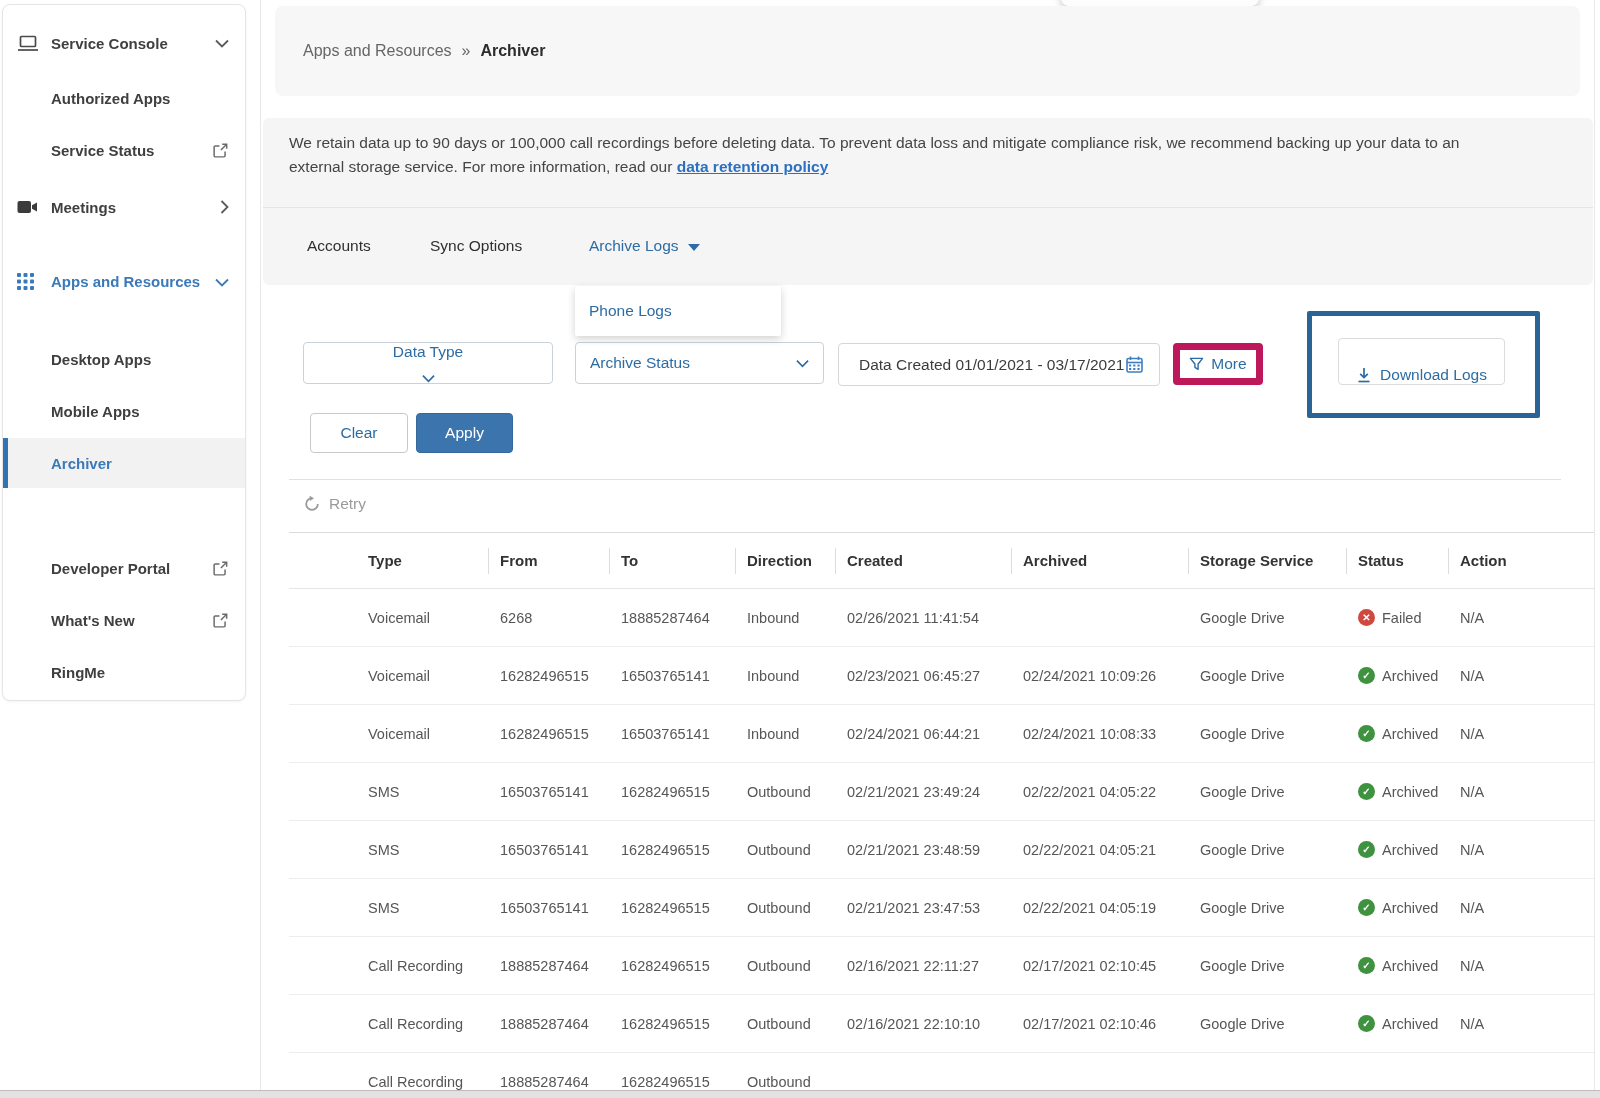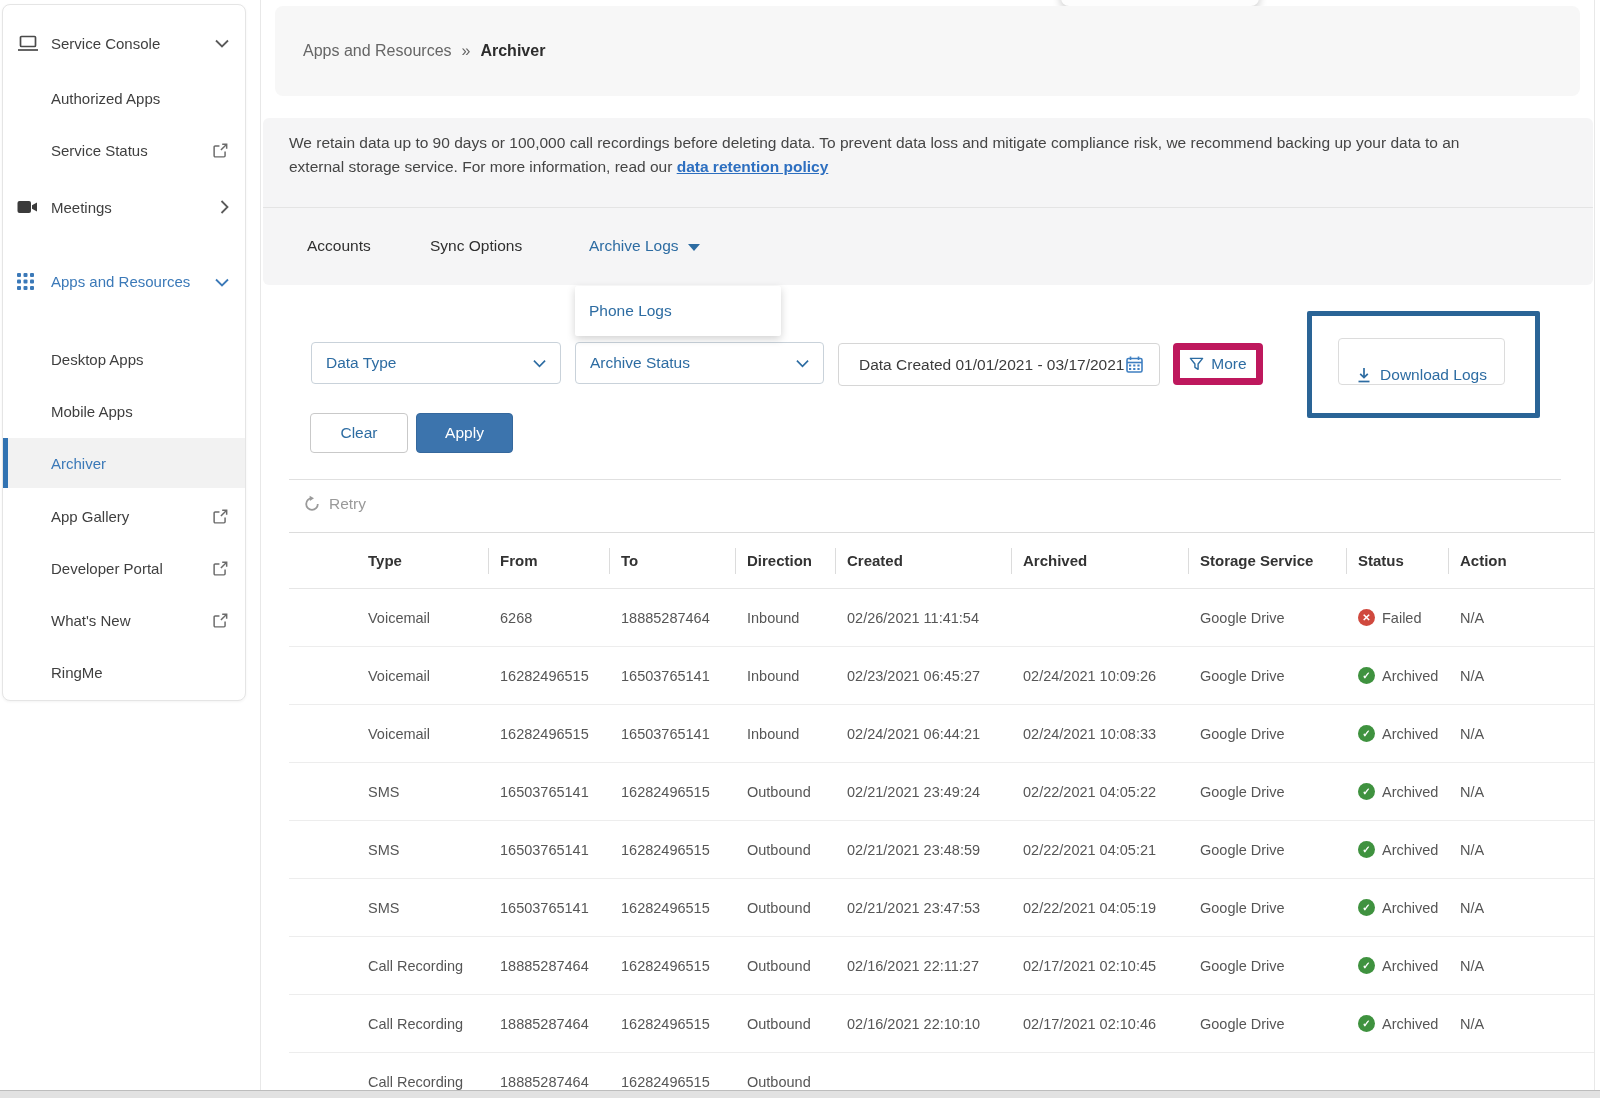--- a/index.html
+++ b/index.html
@@ -2,21 +2,21 @@
 <html><head>
 <meta charset="utf-8">
 <style>
   * { margin:0; padding:0; box-sizing:border-box; }
   html,body { width:1600px; height:1098px; background:#fff; overflow:hidden;
               font-family:"Liberation Sans", sans-serif; color:#3f3f3f; position:relative; }
 
   
   .sidebar { position:absolute; left:2px; top:4px; width:244px; height:697px;
              background:#fff; border:1px solid #e5e5e5; border-radius:8px;
-             box-shadow:0 1px 3px rgba(0,0,0,.05); z-index:3; }
+             box-shadow:0 1px 3px rgba(0,0,0,.05); z-index:3;font-weight:bold; }
   .side-item { position:absolute; left:0; width:100%; display:flex; align-items:center;
                font-size:15px; color:#3f3f3f; cursor:pointer; }
   .side-item .lead { width:34px; margin-left:14px; display:flex; align-items:center; }
   .side-item .lbl  { flex:1; }
   .side-item.sub .lbl { margin-left:48px; }
   .side-item .trail { margin-right:16px; display:flex; align-items:center; }
   .side-item.blue, .side-item.blue .lbl { color:#3b79b8; }
   .side-item.selected { background:#f2f2f2; border-left:5px solid #3273b2; }
   .side-item.selected .lbl { margin-left:43px; color:#3b79b8; }
   .two-line .lbl { width:110px; line-height:30px; }
@@ -178,30 +178,20 @@
   </div>
 
   <div class="side-item sub" style="top:384px;height:44px;">
     <span class="lbl">Mobile Apps</span>
   </div>
 
   <div class="side-item selected" style="top:433px;height:50px;">
     <span class="lbl">Archiver</span>
   </div>
 
-  <div class="side-item sub" style="top:489px;height:44px;">
-    <span class="lbl">App Gallery</span>
-    <span class="trail">
-      <svg width="17" height="17" viewBox="0 0 16 16">
-          <path d="M12.3 9v4a1 1 0 0 1-1 1H3a1 1 0 0 1-1-1V4.7a1 1 0 0 1 1-1h4" fill="none" stroke="#6b6b6b" stroke-width="1.4"></path>
-          <path d="M9.6 2.2h4.2v4.2" fill="none" stroke="#6b6b6b" stroke-width="1.4"></path>
-          <path d="M13.6 2.4 8.4 7.6" fill="none" stroke="#6b6b6b" stroke-width="1.4"></path>
-        </svg>
-    </span>
-  </div>
 
   <div class="side-item sub" style="top:593px;height:44px;">
     <span class="lbl">What's New</span>
     <span class="trail">
       <svg width="17" height="17" viewBox="0 0 16 16">
           <path d="M12.3 9v4a1 1 0 0 1-1 1H3a1 1 0 0 1-1-1V4.7a1 1 0 0 1 1-1h4" fill="none" stroke="#6b6b6b" stroke-width="1.4"></path>
           <path d="M9.6 2.2h4.2v4.2" fill="none" stroke="#6b6b6b" stroke-width="1.4"></path>
           <path d="M13.6 2.4 8.4 7.6" fill="none" stroke="#6b6b6b" stroke-width="1.4"></path>
         </svg>
     </span>
@@ -245,21 +235,21 @@
     <div class="tab active" style="left:326px;">
       <span>Archive Logs</span>
       <span class="caret-down"></span>
     </div>
   </div>
 
   <div class="menu-pop">
     <span class="menu-item">Phone Logs</span>
   </div>
 
-  <div class="select-box" style="left:50px;width:250px;">
+  <div class="select-box" style="left:42px;width:250px;flex-direction:column;">
     <span>Data Type</span>
     <svg width="13" height="9" viewBox="0 0 14 9">
         <polyline points="1,1.5 7,7.5 13,1.5" fill="none" stroke="#2d6ca2" stroke-width="1.8"></polyline>
       </svg>
   </div>
 
   <div class="select-box" style="left:314px;width:249px;">
     <span>Archive Status</span>
     <svg width="13" height="9" viewBox="0 0 14 9">
         <polyline points="1,1.5 7,7.5 13,1.5" fill="none" stroke="#2d6ca2" stroke-width="1.8"></polyline>

